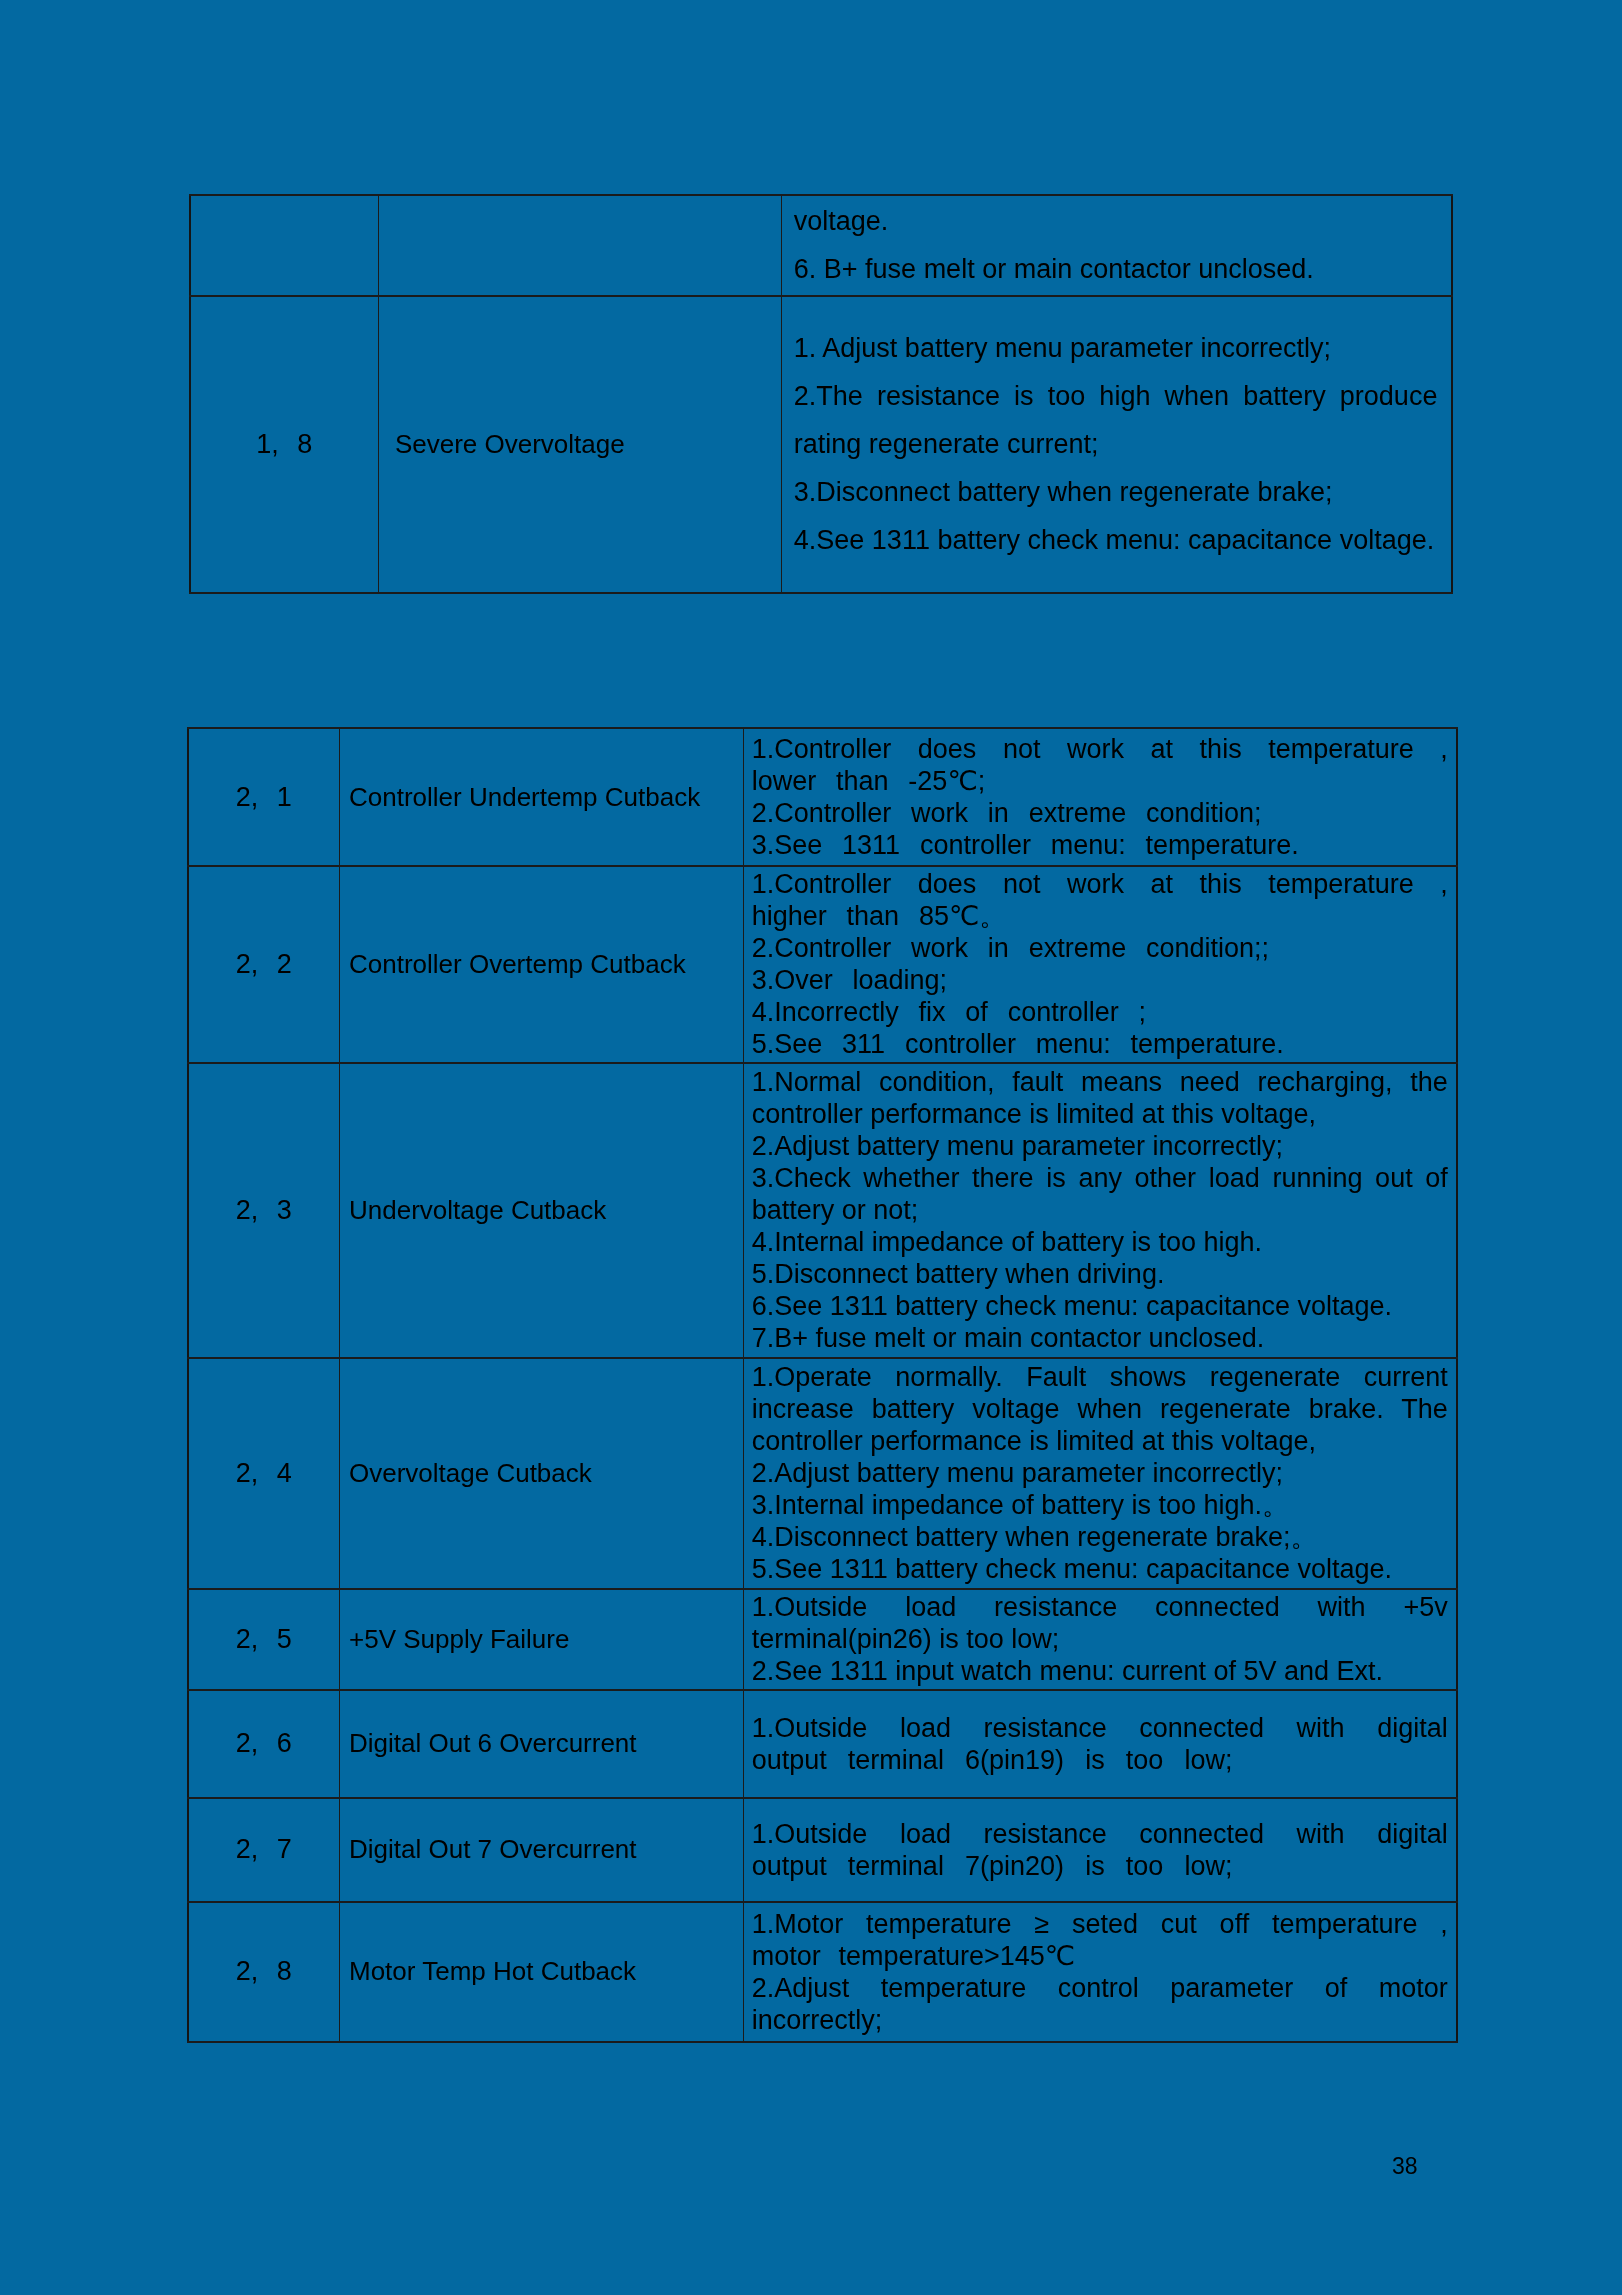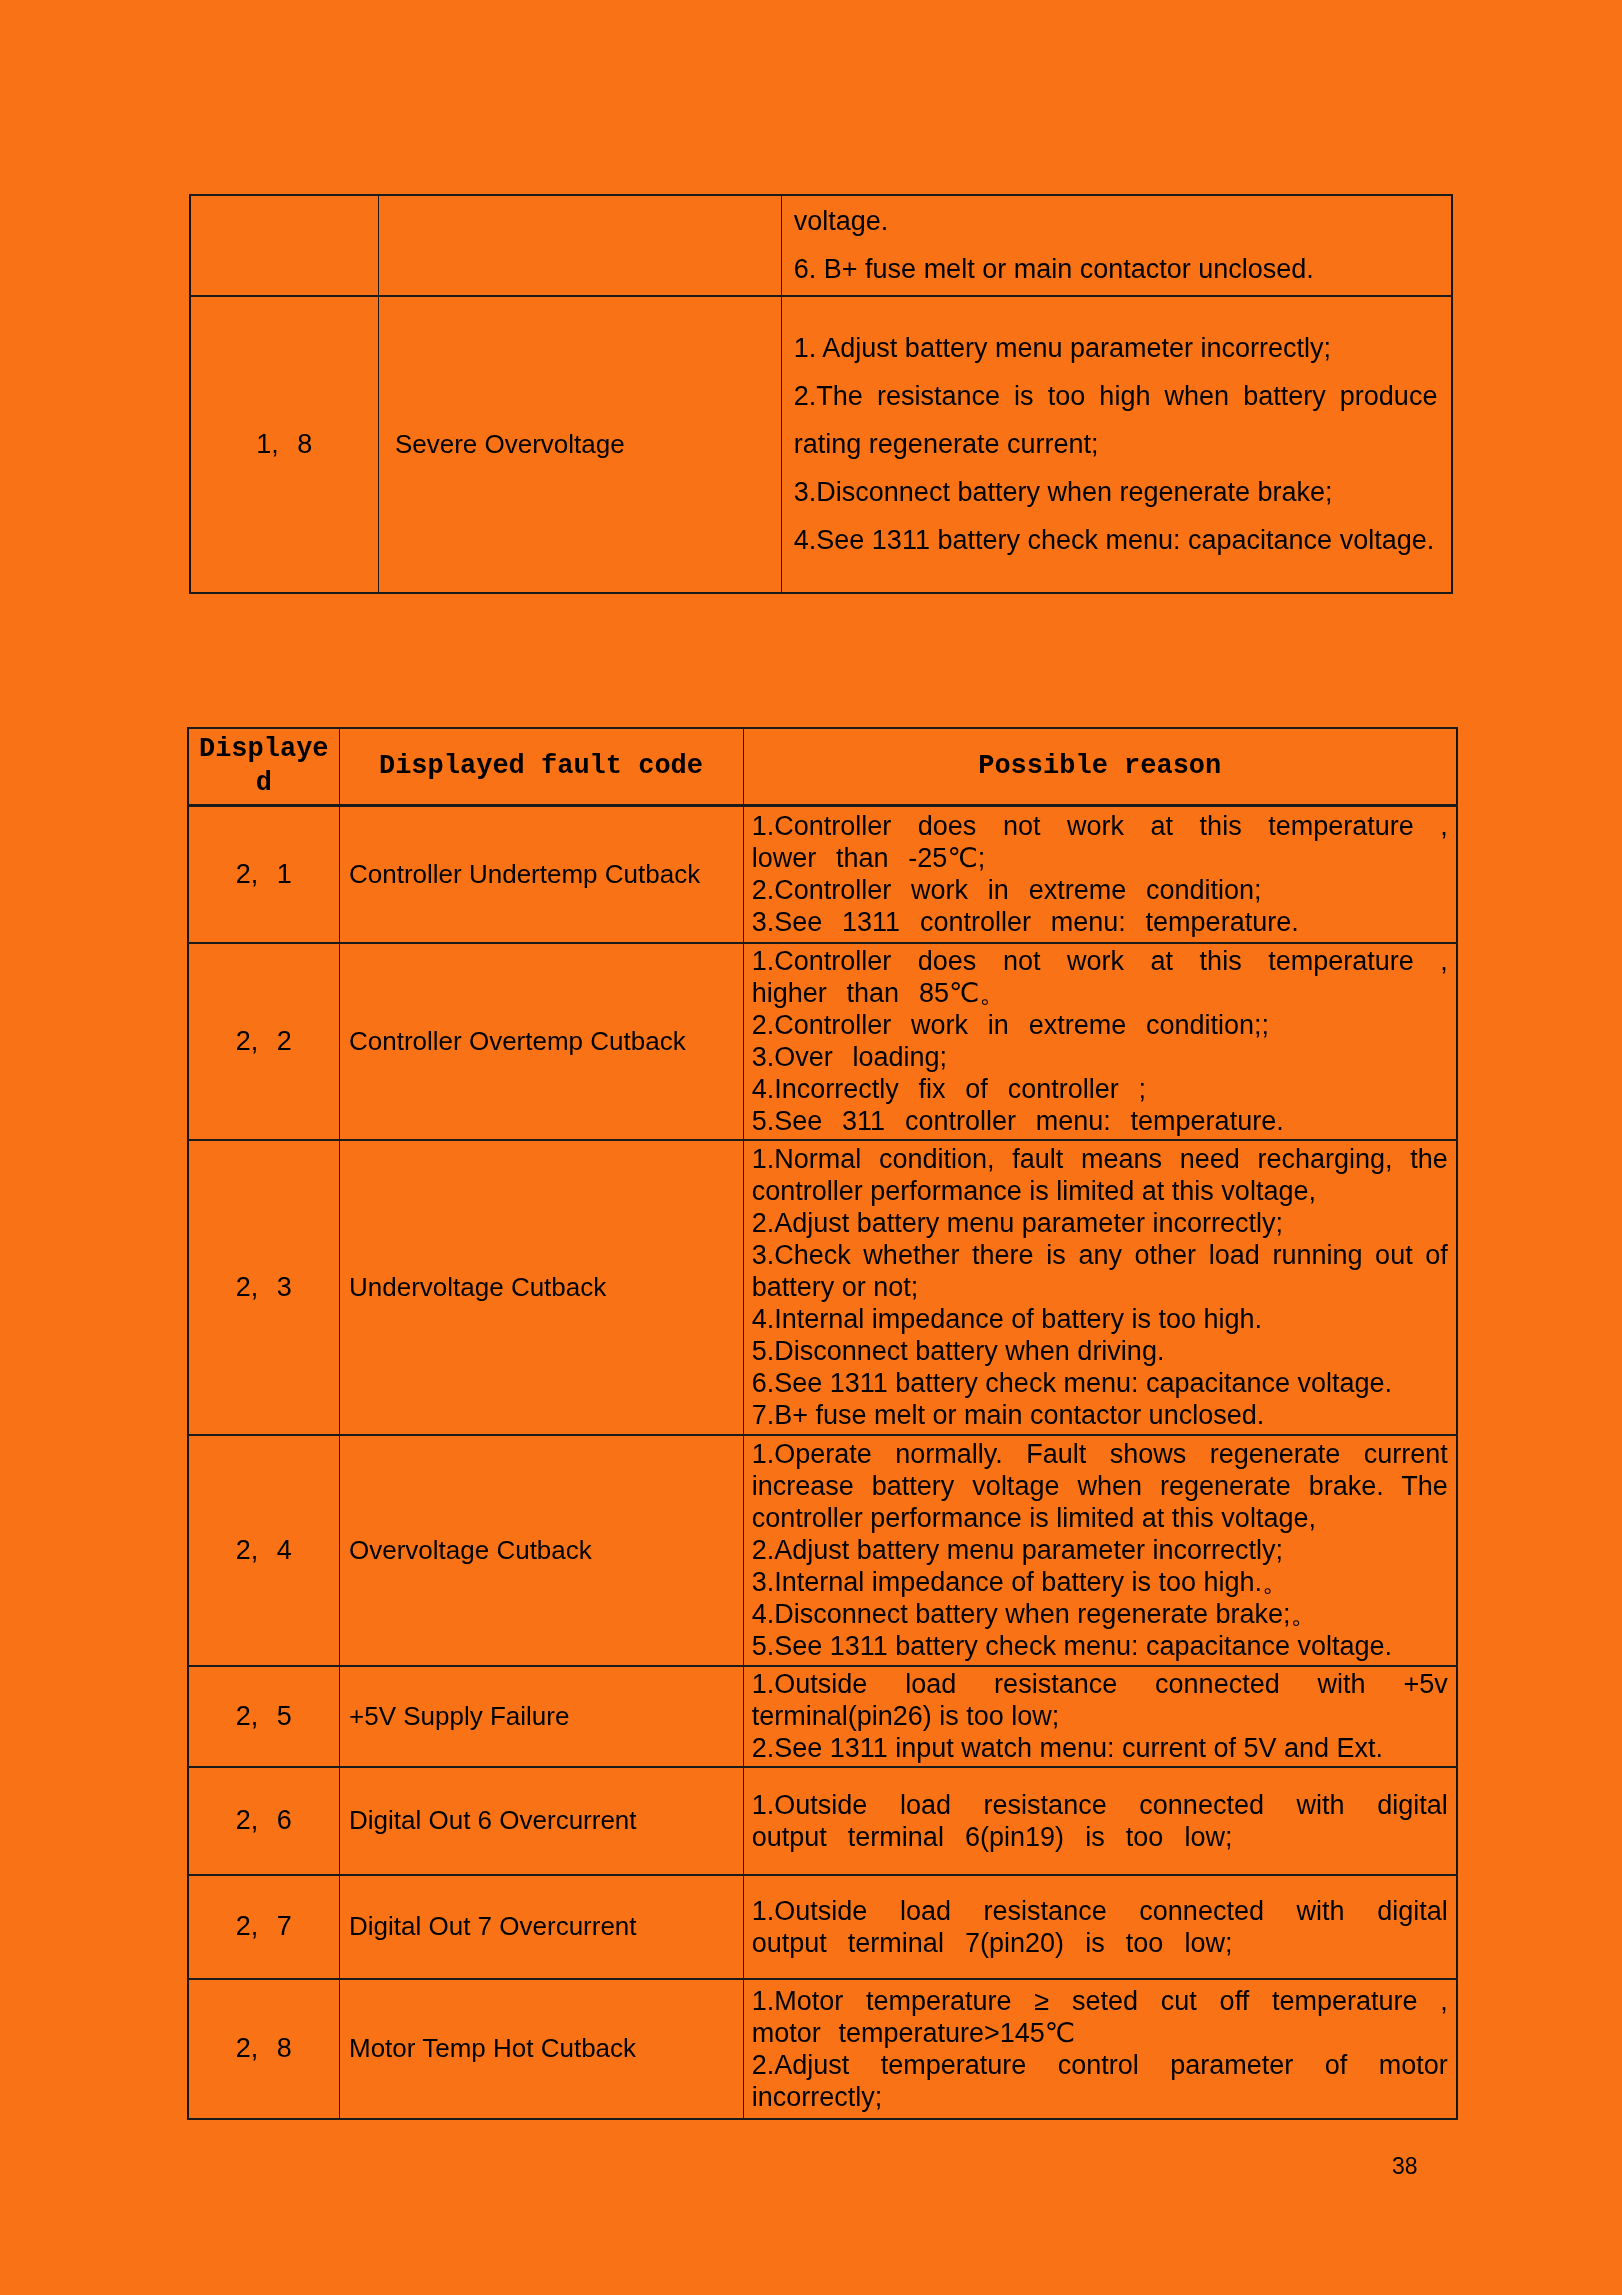--- a/index.html
+++ b/index.html
@@ -1,16 +1,16 @@
 <!DOCTYPE html>
 <html style="font-size:11px"><head>
 <meta charset="utf-8">
 <style>
   html,body{margin:0;padding:0;background:#ffffff;}
-  .page{position:relative;width:1622px;height:2295px;background:#f97316;
+  .page{position:relative;width:1622px;height:2295px;background:#0369a1;
         font-family:"Liberation Sans","DejaVu Sans",sans-serif;color:#000;overflow:hidden;}
 
   table.ft{position:absolute;border-collapse:collapse;table-layout:fixed;
            border:2.7px solid #151515;}
   .ft td,.ft th{border-top:2px solid #1b1b1b;border-bottom:2px solid #1b1b1b;
                 border-left:1.4px solid #1b1b1b;border-right:1.4px solid #1b1b1b;
                 vertical-align:middle;padding:16px;overflow:hidden;}
 
   #t1{left:189px;top:194px;width:1263px;}
   #t2{left:187px;top:727px;width:1269px;}
@@ -73,25 +73,20 @@
   </tbody>
     </table>
 
   <table id="t2" class="ft">
     <colgroup>
         <col style="width:151px">
         <col style="width:404px">
         <col style="width:714px">
       </colgroup>
     <tbody>
-        <tr class="h113">
-      <th class="th-display">Displayed</th>
-      <th>Displayed fault code</th>
-      <th>Possible reason</th>
-    </tr>
 
     <tr class="h202">
       <td class="code">2, 1</td>
       <td class="fault">Controller Undertemp Cutback</td>
       <td class="reasons ws18">
         <div class="para">1.Controller does not work at this temperature , lower than -25℃;</div>
         <div class="para">2.Controller work in extreme condition;</div>
         <div class="para">3.See 1311 controller menu: temperature.</div>
       </td>
     </tr>

